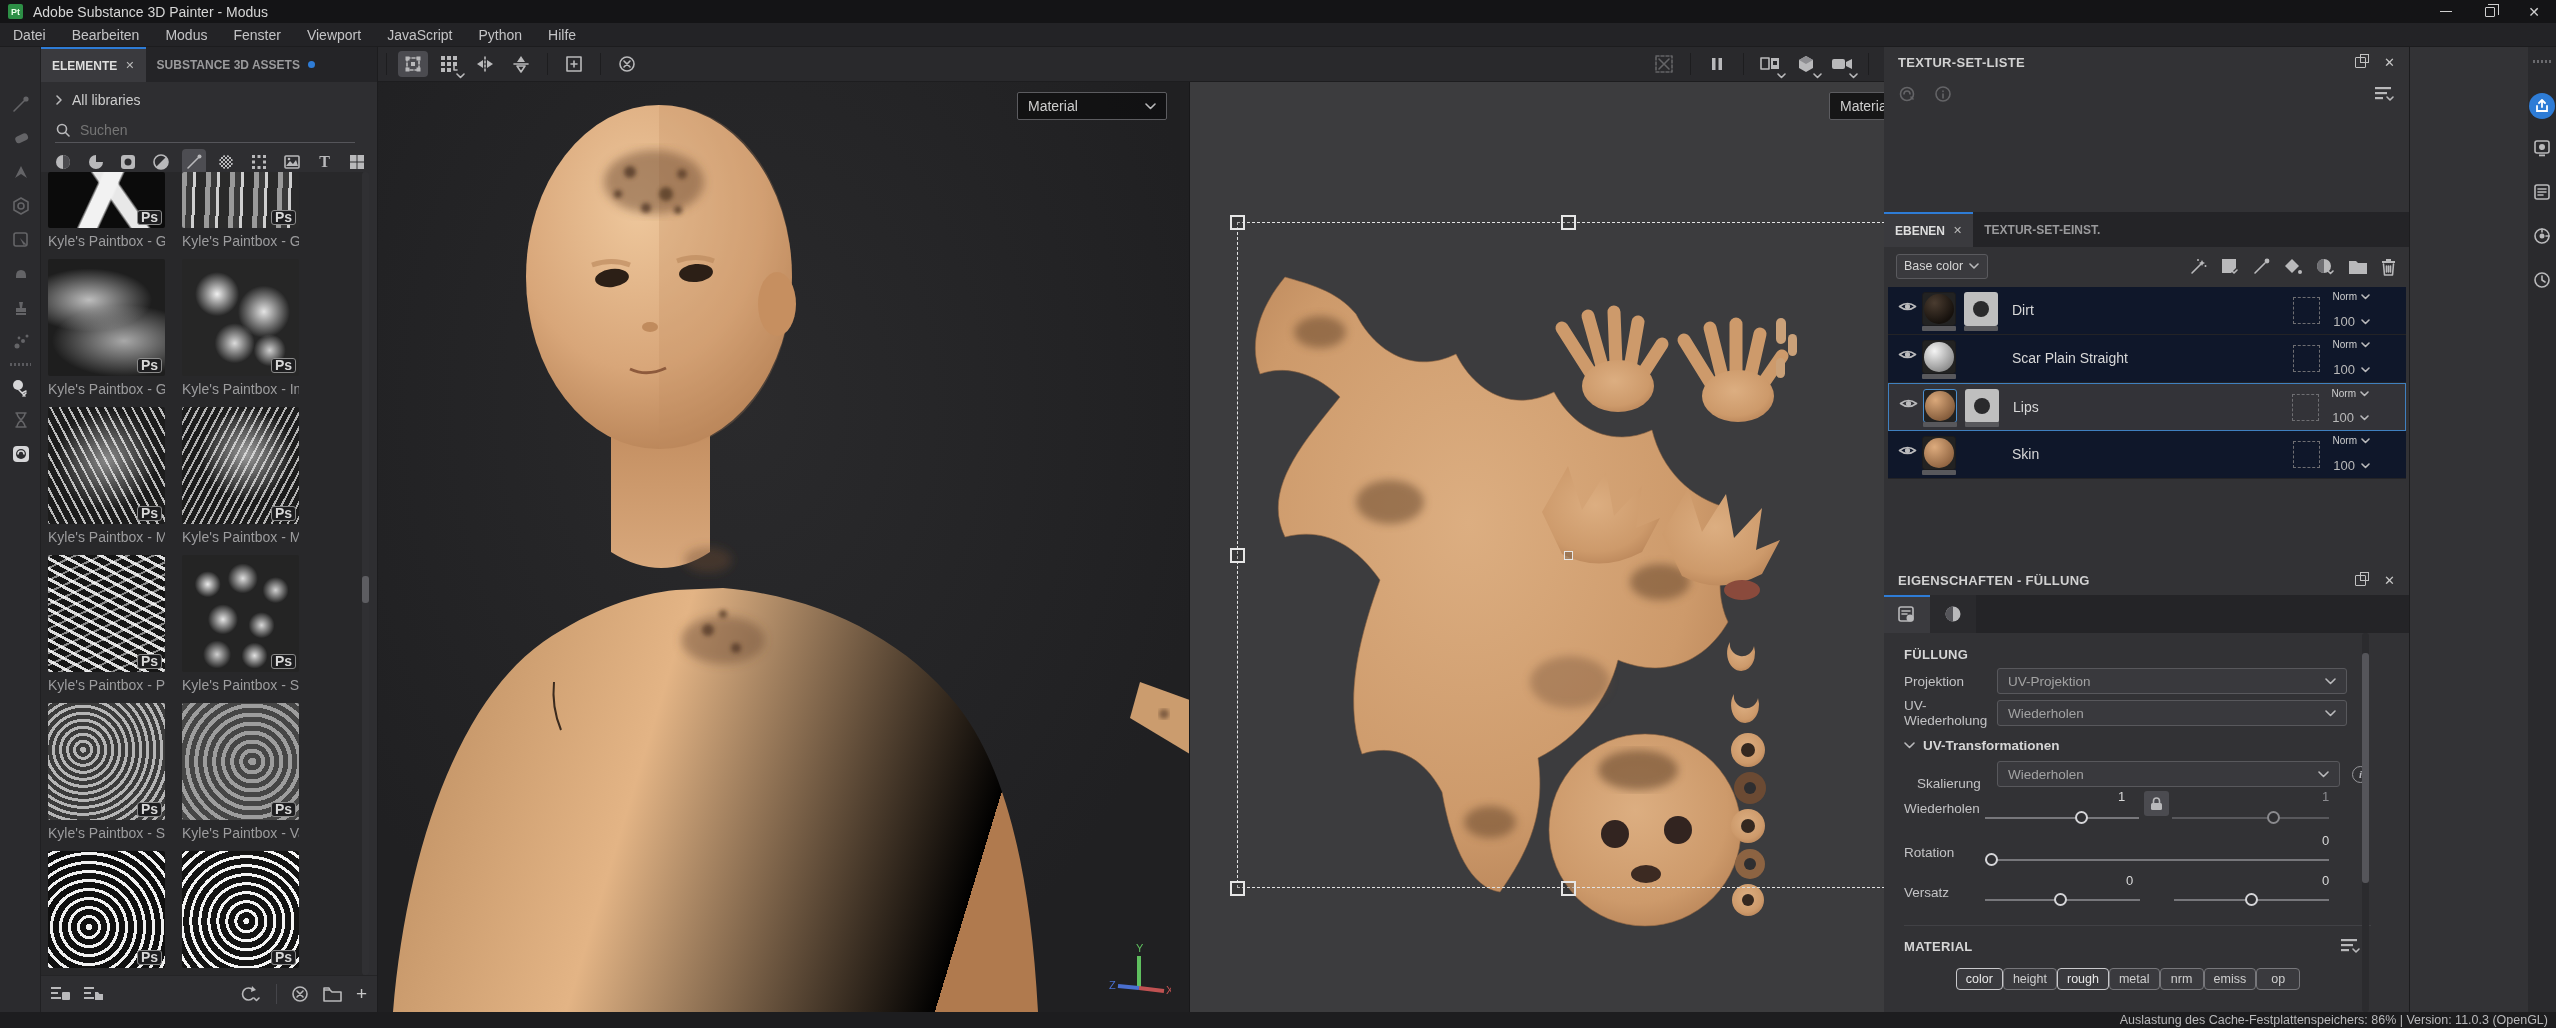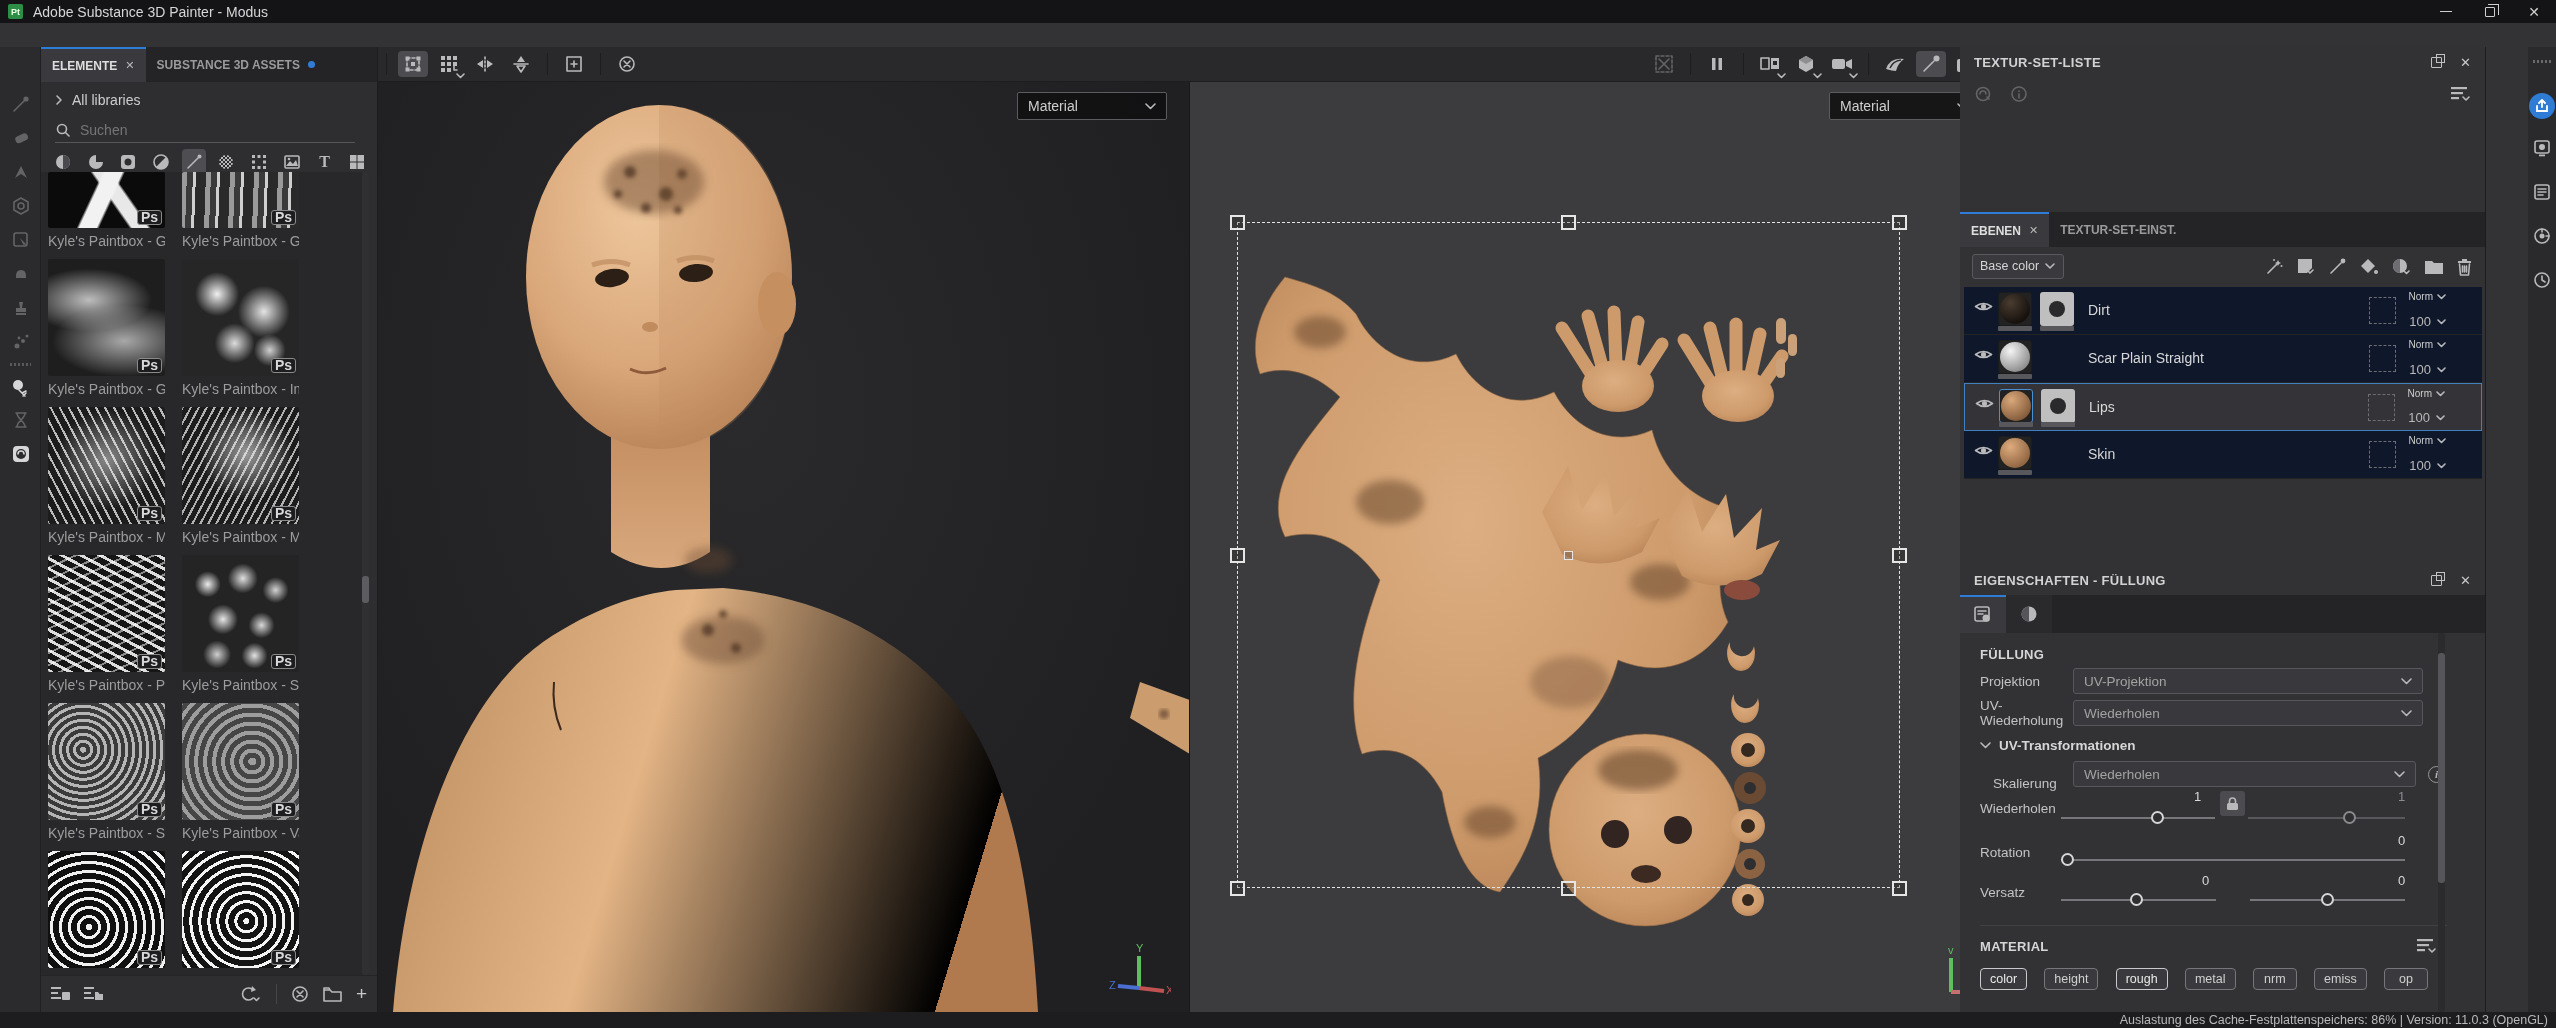--- a/index.html
+++ b/index.html
@@ -91,21 +91,21 @@
   .matdd .cv{margin-left:auto;}
   .gizmo{position:absolute;}
 
   
   .vp2d{position:absolute;left:1190px;top:35px;width:812px;height:930px;background:#3c3c3e;overflow:hidden;border-right:1px solid #18181a;}
   .selrect{position:absolute;left:47px;top:140px;width:663px;height:666px;border:1px dashed #e4e4e4;}
   .handle{position:absolute;width:15px;height:15px;border:2px solid #e6e6e6;background:rgba(40,40,40,.25);}
   .handle.small{width:9px;height:9px;border-width:1.5px;}
 
   
-  .rpanel{position:absolute;left:1960px;top:0;width:526px;height:965px;background:#323235;border-right:1px solid #1c1c1e;}
+  .rpanel{position:absolute;left:1884px;top:0;width:526px;height:965px;background:#323235;border-right:1px solid #1c1c1e;}
   .phead{position:absolute;left:0;width:100%;height:30px;display:flex;align-items:center;padding:0 14px;}
   .phead .ttl{font-size:13px;font-weight:bold;color:#d2d2d2;letter-spacing:.3px;}
   .phead .hicons{margin-left:auto;display:flex;gap:18px;align-items:center;}
   .floaticon{width:11px;height:11px;border:1.5px solid #c2c2c2;border-radius:1px;position:relative;}
   .floaticon:before{content:"";position:absolute;right:-4px;top:-4px;width:7px;height:7px;border:1.5px solid #c2c2c2;}
   .xglyph{font-size:13px;color:#c8c8c8;}
 
   .tstoolbar{position:absolute;left:0;top:30px;width:100%;height:34px;display:flex;align-items:center;padding:0 14px;gap:16px;}
   .tsrow{position:absolute;left:4px;top:65px;width:518px;height:30px;background:#2d2d30;border:1px solid #3f80c0;
     display:flex;align-items:center;padding:0 8px;gap:10px;font-size:14px;}
@@ -158,21 +158,21 @@
   .slider{position:absolute;height:14px;}
   .slider .track{position:absolute;left:0;right:0;top:6px;height:2px;background:#77777b;}
   .slider.dim .track{background:#58585c;}
   .slider .thumb{position:absolute;top:0;width:13px;height:13px;border-radius:50%;border:2px solid #d5d5d8;background:#2e2e31;margin-left:-7px;}
   .slider.dim .thumb{border-color:#8a8a8e;}
   .lockbtn{position:absolute;width:25px;height:25px;background:#4b4b50;border-radius:3px;display:flex;align-items:center;justify-content:center;}
   .pdivider{height:1px;background:#414145;margin-top:14px;}
   .mathead{display:flex;align-items:center;margin-top:12px;}
   .mathead .sectitle{margin-top:0;}
   .mathead .micon{margin-left:auto;margin-right:10px;}
-  .chanrow{display:flex;justify-content:space-between;margin-top:14px;width:448px;}
+  .chanrow{display:flex;justify-content:center;margin-top:14px;width:448px;}
   .chanbtn{min-width:44px;padding:3px 9px;border:1px solid #77777b;border-radius:4px;background:#3a3a3e;color:#cfcfcf;
     font-size:12.5px;text-align:center;}
   .chanbtn.on{border-color:#c9c9cc;color:#e8e8e8;}
   .props-scroll{position:absolute;right:40px;top:586px;width:7px;height:379px;background:#2b2b2e;border-radius:3px;}
   .props-scroll .sthumb{position:absolute;top:20px;width:7px;height:230px;background:#55555a;border-radius:3px;}
 
   
   .rstrip{position:absolute;left:2528px;top:0;width:28px;height:965px;background:#2a2a2d;}
   .rs-icon{position:absolute;left:3px;width:22px;height:22px;display:flex;align-items:center;justify-content:center;}
   .rs-share{position:absolute;left:1px;width:26px;height:26px;border-radius:50%;background:#2e7cd6;display:flex;align-items:center;justify-content:center;}
@@ -202,20 +202,30 @@
         </div>
       <div class="winbtn">
           <div class="restore"></div>
         </div>
       <div class="winbtn close">
           <span>✕</span>
         </div>
     </div>
   </div>
 
+  <div class="menubar">
+    <div class="menuitem">Datei</div>
+    <div class="menuitem">Bearbeiten</div>
+    <div class="menuitem">Modus</div>
+    <div class="menuitem">Fenster</div>
+    <div class="menuitem">Viewport</div>
+    <div class="menuitem">JavaScript</div>
+    <div class="menuitem">Python</div>
+    <div class="menuitem">Hilfe</div>
+  </div>
 
   <div class="main">
 
     <div class="toolstrip">
       <div class="tsicon dim" style="top:44px">
           <svg width="20" height="20">
             <path class="st" d="M3 17 L13 7"></path>
             <circle class="stf" cx="15" cy="5" r="2.6"></circle>
           </svg>
         </div>

